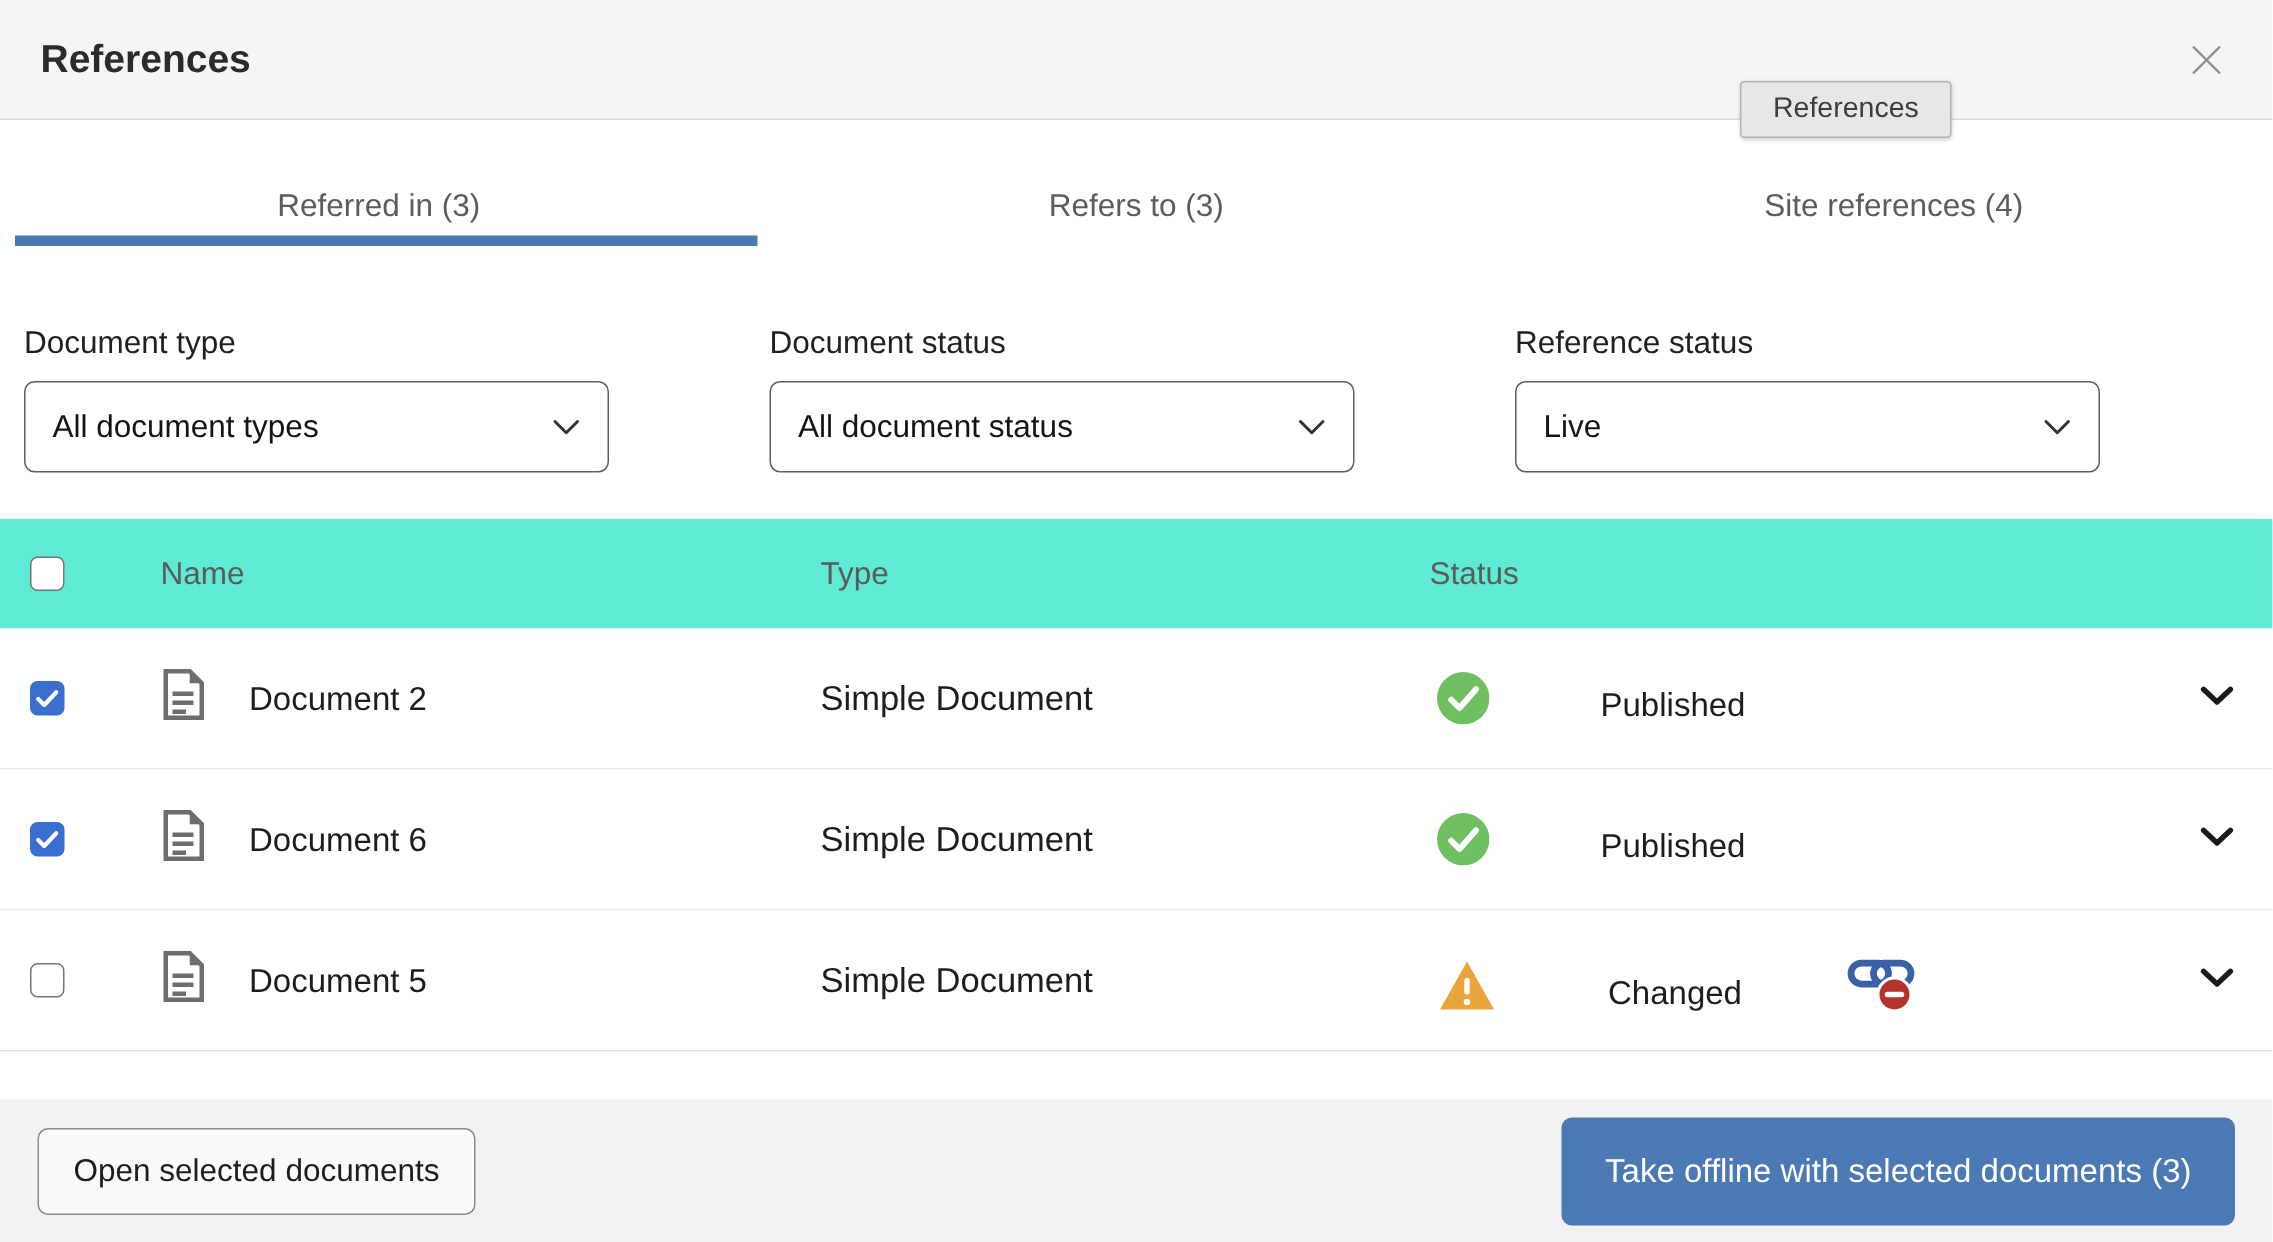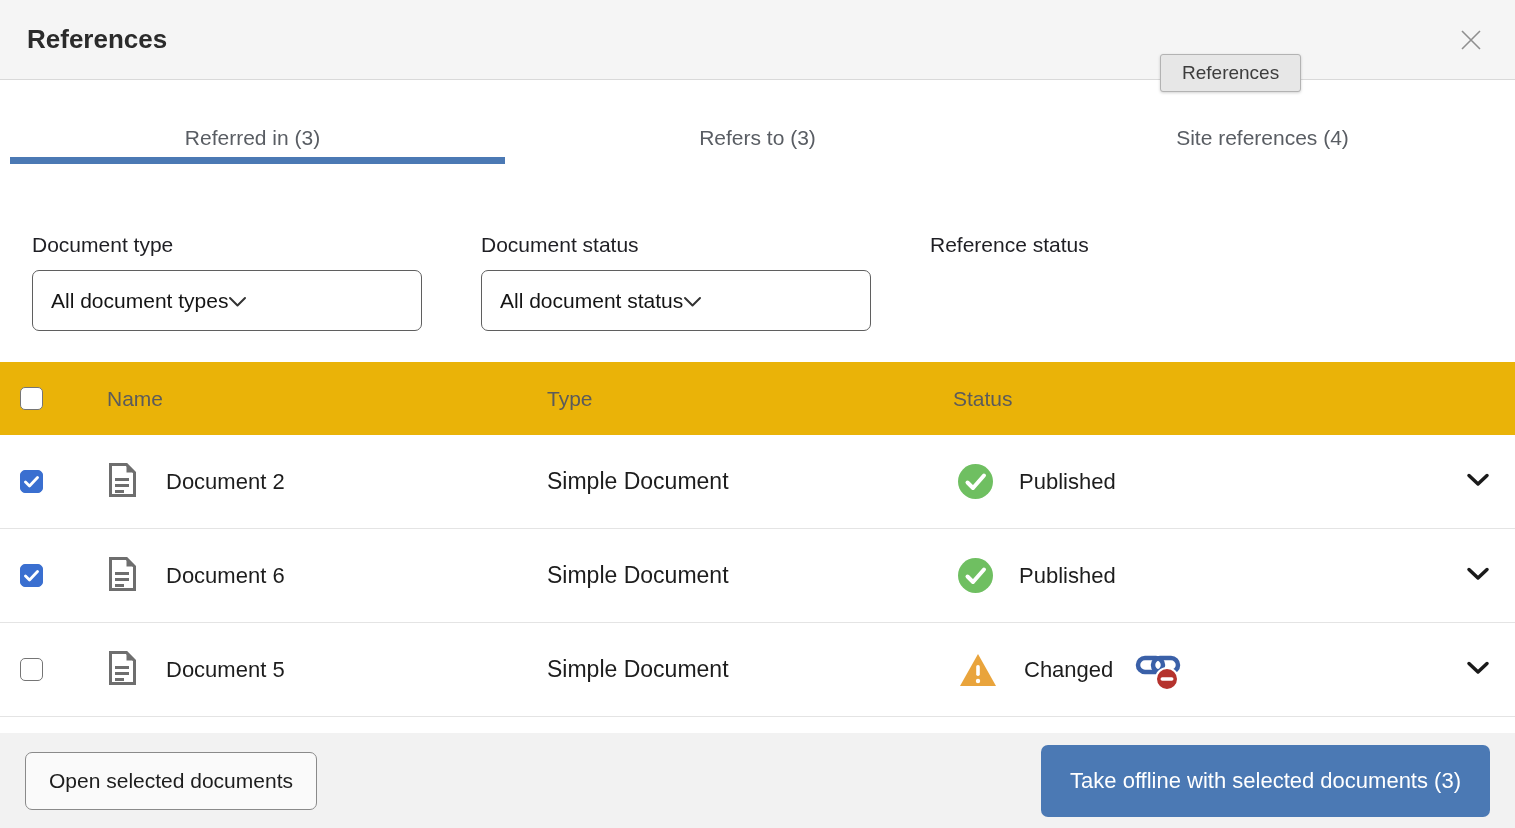--- a/index.html
+++ b/index.html
@@ -49,53 +49,53 @@
     cursor:pointer;
   }
   .tab-label { font-size:21px; color:#595d63; margin-bottom:18px; }
   .tab-underline {
     position:absolute; bottom:4px; left:10px; right:0;
     height:7px; background:transparent;
   }
   .tab.active .tab-underline { background:#4b79b4; }
 
   
-  .filters { margin-top:65px; padding:0 32px; display:flex; gap:59px; }
+  .filters { margin-top:49px; padding:0 16px; display:flex; gap:107px; }
   .filter { width:390px; }
   .filter-label { display:block; font-size:21px; color:#1f1f24; margin-bottom:13px; }
   .select {
     width:100%; height:61px;
     background:#fff;
     border:1px solid #5f5f5f;
     border-radius:7px;
-    display:flex; align-items:center; justify-content:flex-start;
+    display:flex; align-items:center; justify-content:space-between;
     padding:0 18px;
     font-size:21px; color:#141414;
     cursor:pointer;
   }
 
   
   .table { margin-top:31px; }
   .table-grid {
     display:grid;
     grid-template-columns:100px 440px 405px 1fr 75px;
     align-items:center;
   }
-  .thead { height:73px; background:#eab308; color:#5b5b5b; font-size:21px; }
+  .thead { height:73px; background:#5eead4; color:#5b5b5b; font-size:21px; }
   .col-check { padding-left:20px; }
   .col-name  { padding-left:7px; }
   .col-type  { padding-left:7px; }
   .col-status{ padding-left:8px; }
 
   .table-row { height:94px; border-bottom:1px solid #e4e4e4; background:#fff; }
   .row-name-cell { display:flex; align-items:center; padding-left:8px; }
   .row-name-cell .doc-icon { flex:0 0 auto; }
   .row-name-text { margin-left:29px; font-size:22px; color:#1d1d1d; }
   .row-type-text { font-size:23px; color:#1d1d1d; }
-  .row-status-cell { display:flex; align-items:center; padding-left:13px; }
+  .row-status-cell { display:flex; align-items:flex-end; padding-left:13px;gap:48px; }
   .status-text { margin-left:26px; font-size:22px; color:#1d1d1d; }
   .broken-link-icon { margin-left:22px; line-height:0; }
   .row-expand { display:flex; justify-content:center; align-items:center; cursor:pointer; background:none; border:none; }
 
   
   .checkbox {
     width:23px; height:23px;
     border:1.5px solid #757575;
     border-radius:5px;
     background:#fff;
@@ -189,20 +189,28 @@
       <span>All document status</span>
       <span>
         <svg width="19" height="12" viewBox="0 0 19 12">
             <path d="M2 2 L9.5 9.5 L17 2" stroke="#333" stroke-width="2" fill="none" stroke-linecap="round" stroke-linejoin="round"></path>
           </svg>
       </span>
     </div>
   </div>
   <div class="filter">
     <span class="filter-label">Reference status</span>
+    <div class="select">
+      <span>Live</span>
+      <span>
+        <svg width="19" height="12" viewBox="0 0 19 12">
+            <path d="M2 2 L9.5 9.5 L17 2" stroke="#333" stroke-width="2" fill="none" stroke-linecap="round" stroke-linejoin="round"></path>
+          </svg>
+      </span>
+    </div>
   </div>
 </div>
 
 <div class="table">
 
   <div class="table-grid thead">
     <div class="col-check">
       <div class="checkbox">
         
       </div>

